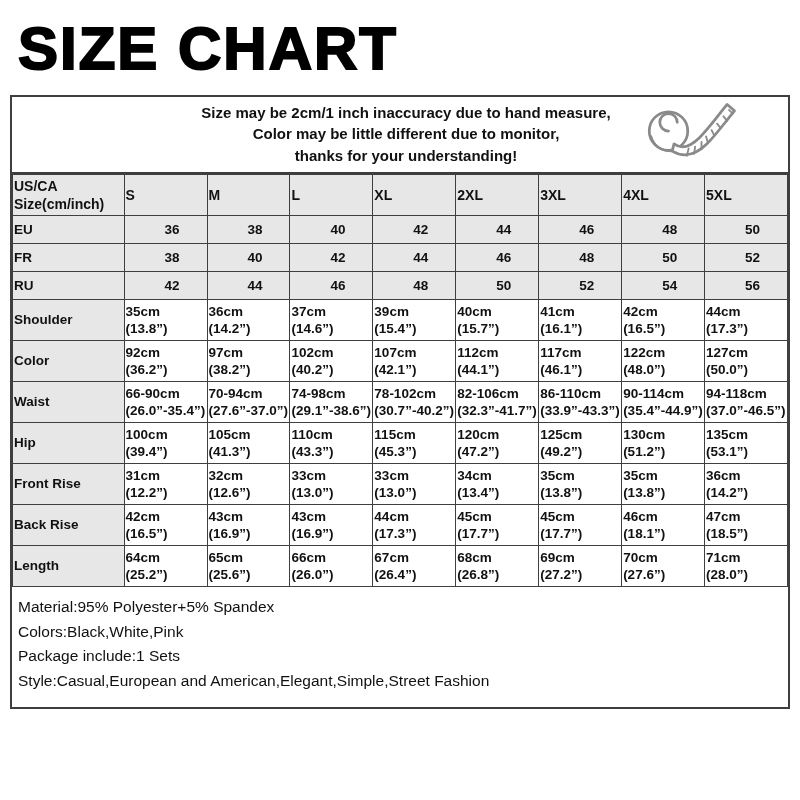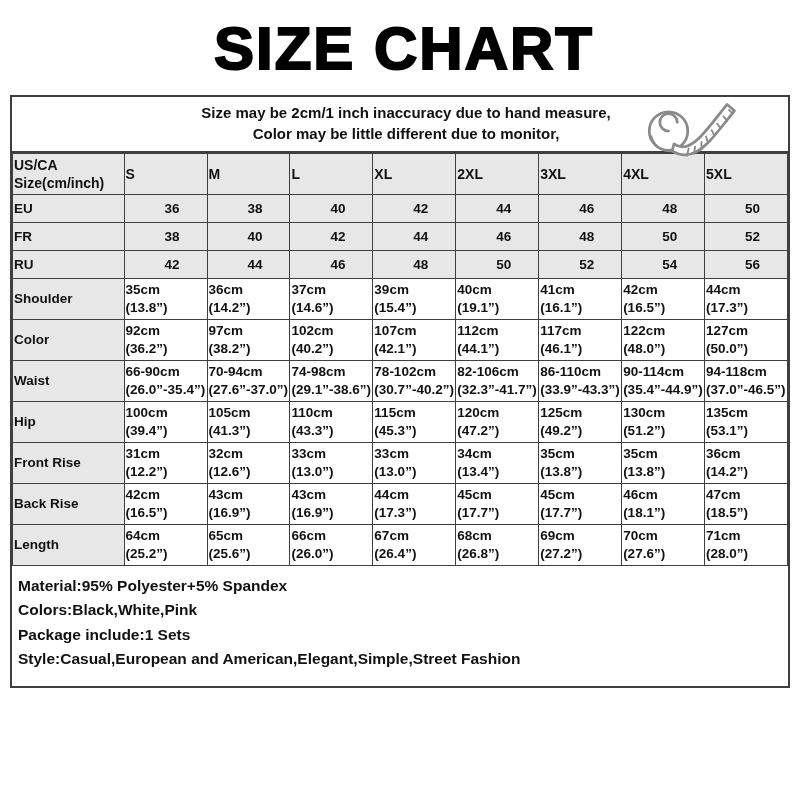--- a/index.html
+++ b/index.html
@@ -8,53 +8,54 @@
     --text:#111111;
     --icon:#8a8a8a;
   }
   *{box-sizing:border-box;}
   html,body{margin:0;padding:0;}
   body{
     width:800px;height:800px;background:#ffffff;color:var(--text);
     font-family:"Liberation Sans",sans-serif;overflow:hidden;
   }
   .title{
-    text-align:center;font-size:60px;font-weight:900;letter-spacing:2px;
-    margin:14px 0 12px 8px;color:#000;-webkit-text-stroke:2px #000;
+    text-align:left;font-size:60px;font-weight:900;letter-spacing:2px;
+    margin:14px 0 12px 18px;color:#000;-webkit-text-stroke:2px #000;
   }
   .sheet{margin:0 10px;border:2px solid var(--border);background:#fff;}
   .notice{position:relative;border-bottom:2px solid var(--border);padding:5px 0 6px 12px;}
   .notice-text{width:100%;text-align:center;font-weight:bold;font-size:15px;line-height:1.42;}
   .tape-wrap{position:absolute;right:36px;top:1px;width:112px;height:66px;}
   table{width:100%;border-collapse:collapse;text-align:left;font-weight:bold;table-layout:fixed;}
   th,td{
     border:1px solid var(--border);white-space:pre-line;
     padding:2px 1px;font-size:13.5px;line-height:1.3;vertical-align:middle;
   }
   thead tr{height:40px;}
   thead th{background:var(--shade);font-size:14px;}
   tbody tr{height:41px;}
   tbody tr.shaded{height:28px;}
   tbody th{background:var(--shade);}
   tbody tr.shaded td{background:var(--shade);padding-left:40px;}
   col.label-col{width:14.4%;}
-  .footer{padding:8px 10px 14px 6px;font-weight:bold;font-size:15.5px;line-height:1.58;}
+  .footer{padding:8px 10px 14px 6px;font-weight:normal;font-size:15.5px;line-height:1.58;}
 </style>
 </head>
 <body>
 
 <div class="page">
   <h1 class="title">SIZE CHART</h1>
 
   <div class="sheet">
 
     <div class="notice">
       <div class="notice-text">
           <div>Size may be 2cm/1 inch inaccuracy due to hand measure,</div>
           <div>Color may be little different due to monitor,</div>
+          <div>thanks for your understanding!</div>
         </div>
       <div class="tape-wrap">
         <svg viewBox="0 0 120 72" width="112" height="66">
           <g fill="none" stroke="#8a8a8a" stroke-width="3" stroke-linecap="round" stroke-linejoin="round">
             <circle cx="30" cy="36" r="21" fill="#ffffff"></circle>
             <path d="M30 36 a9.5 9.5 0 1 1 9.5 -9.5"></path>
             <path d="M11 42 C14 52 22 58 34 58" stroke-width="2.5"></path>
             <path fill="#ffffff" d="M34 58 C48 66 60 62 72 50 C82 40 92 26 102 14 L94 7 C84 19 74 33 64 43 C54 53 44 56 36 50 Z"></path>
           </g>
           <g stroke="#8a8a8a" stroke-width="2" stroke-linecap="round">
@@ -135,21 +136,21 @@
             <th>Shoulder</th>
             <td>35cm
 (13.8”)</td>
             <td>36cm
 (14.2”)</td>
             <td>37cm
 (14.6”)</td>
             <td>39cm
 (15.4”)</td>
             <td>40cm
-(19.1”)</td>
+(15.7”)</td>
             <td>41cm
 (16.1”)</td>
             <td>42cm
 (16.5”)</td>
             <td>44cm
 (17.3”)</td>
           </tr>
           <tr>
             <th>Color</th>
             <td>92cm

